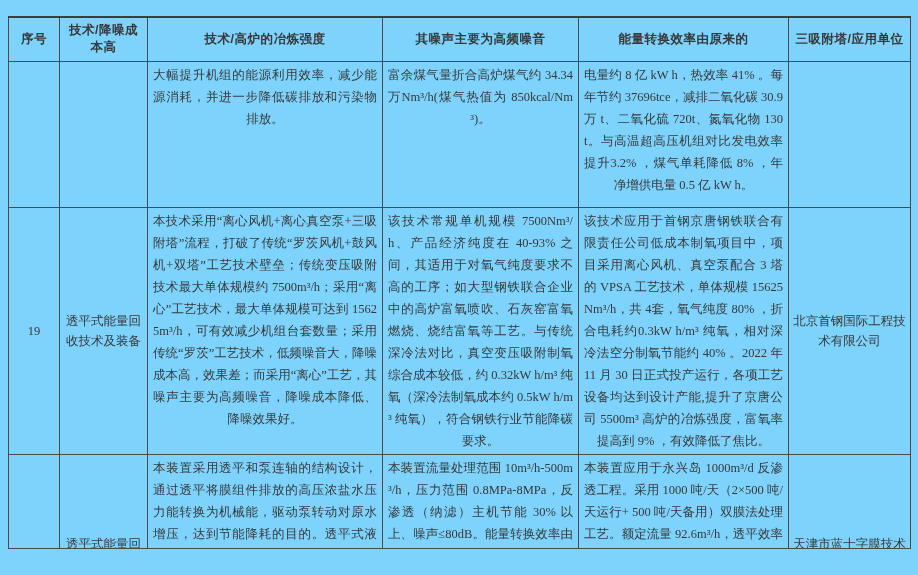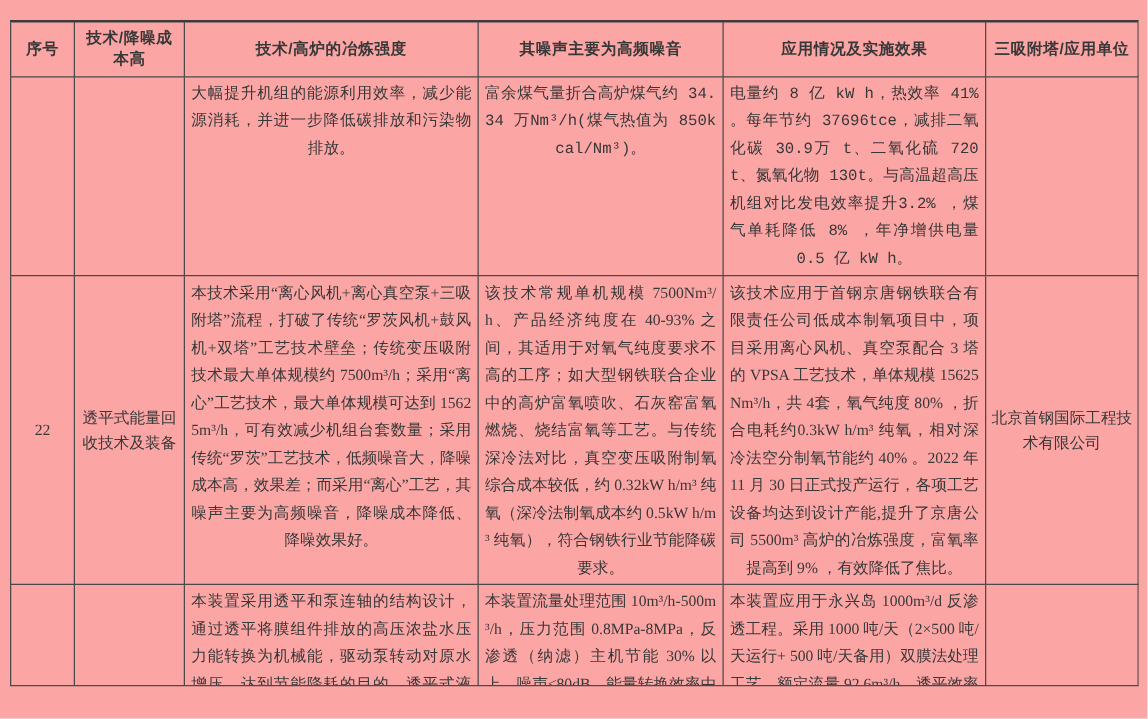--- a/index.html
+++ b/index.html
@@ -4,21 +4,21 @@
 <style>
   html, body {
     margin: 0;
     padding: 0;
     background: #ffffff;
   }
   .page {
     position: relative;
     width: 918px;
     height: 575px;
-    background: #fca5a5;
+    background: #7dd3fc;
     overflow: hidden;
     font-family: "Liberation Serif", "DejaVu Serif", serif;
     color: #383838;
   }
   .table-clip {
     position: absolute;
     left: 8px;
     top: 16px;
     width: 903px;
     height: 532px;
@@ -53,21 +53,21 @@
     line-height: 20px;
   }
   td.c-text {
     text-align: justify;
     text-align-last: center;
     text-justify: inter-ideograph;
     vertical-align: top;
     line-height: 22px;
     padding: 2px 5px;
   }
-  tr.row-cont td { height: 146px; font-family: Liberation Mono, monospace; }
+  tr.row-cont td { height: 146px; }
   tr.row-22 td  { height: 220px; }
   tr.row-23 td  { height: 200px; }
 </style>
 </head>
 <body>
 
 <div class="page">
   <div class="table-clip">
     <table class="doc-table">
       <colgroup>
@@ -77,35 +77,35 @@
         <col style="width:196px">
         <col style="width:210px">
         <col style="width:122px">
       </colgroup>
       <thead>
         <tr>
           <th>序号</th>
           <th>技术/降噪成本高</th>
           <th>技术/高炉的冶炼强度</th>
           <th>其噪声主要为高频噪音</th>
-          <th>应用情况及实施效果</th>
+          <th>能量转换效率由原来的</th>
           <th>三吸附塔/应用单位</th>
         </tr>
       </thead>
       <tbody>
         <tr class="row-cont">
           <td class="c-center"></td>
           <td class="c-center"></td>
           <td class="c-text">大幅提升机组的能源利用效率，减少能源消耗，并进一步降低碳排放和污染物排放。</td>
           <td class="c-text">富余煤气量折合高炉煤气约 34.34 万Nm³/h(煤气热值为 850kcal/Nm³)。</td>
           <td class="c-text">电量约 8 亿 kW h，热效率 41% 。每年节约 37696tce，减排二氧化碳 30.9万 t、二氧化硫 720t、氮氧化物 130t。与高温超高压机组对比发电效率提升3.2% ，煤气单耗降低 8% ，年净增供电量 0.5 亿 kW h。</td>
           <td class="c-center"></td>
         </tr>
         <tr class="row-22">
-          <td class="c-center">22</td>
+          <td class="c-center">19</td>
           <td class="c-center">透平式能量回收技术及装备</td>
           <td class="c-text">本技术采用“离心风机+离心真空泵+三吸附塔”流程，打破了传统“罗茨风机+鼓风机+双塔”工艺技术壁垒；传统变压吸附技术最大单体规模约 7500m³/h；采用“离心”工艺技术，最大单体规模可达到 15625m³/h，可有效减少机组台套数量；采用传统“罗茨”工艺技术，低频噪音大，降噪成本高，效果差；而采用“离心”工艺，其噪声主要为高频噪音，降噪成本降低、降噪效果好。</td>
           <td class="c-text">该技术常规单机规模 7500Nm³/h、产品经济纯度在 40-93% 之间，其适用于对氧气纯度要求不高的工序；如大型钢铁联合企业中的高炉富氧喷吹、石灰窑富氧燃烧、烧结富氧等工艺。与传统深冷法对比，真空变压吸附制氧综合成本较低，约 0.32kW h/m³ 纯氧（深冷法制氧成本约 0.5kW h/m³ 纯氧），符合钢铁行业节能降碳要求。</td>
           <td class="c-text">该技术应用于首钢京唐钢铁联合有限责任公司低成本制氧项目中，项目采用离心风机、真空泵配合 3 塔的 VPSA 工艺技术，单体规模 15625Nm³/h，共 4套，氧气纯度 80% ，折合电耗约0.3kW h/m³ 纯氧，相对深冷法空分制氧节能约 40% 。2022 年 11 月 30 日正式投产运行，各项工艺设备均达到设计产能,提升了京唐公司 5500m³ 高炉的冶炼强度，富氧率提高到 9% ，有效降低了焦比。</td>
           <td class="c-center">北京首钢国际工程技术有限公司</td>
         </tr>
         <tr class="row-23">
           <td class="c-center">23</td>
           <td class="c-center">透平式能量回收技术及装备</td>
           <td class="c-text">本装置采用透平和泵连轴的结构设计，通过透平将膜组件排放的高压浓盐水压力能转换为机械能，驱动泵转动对原水增压，达到节能降耗的目的。透平式液压能量回收装置具有结构简单、操作维护方便、应用拓展性好</td>

